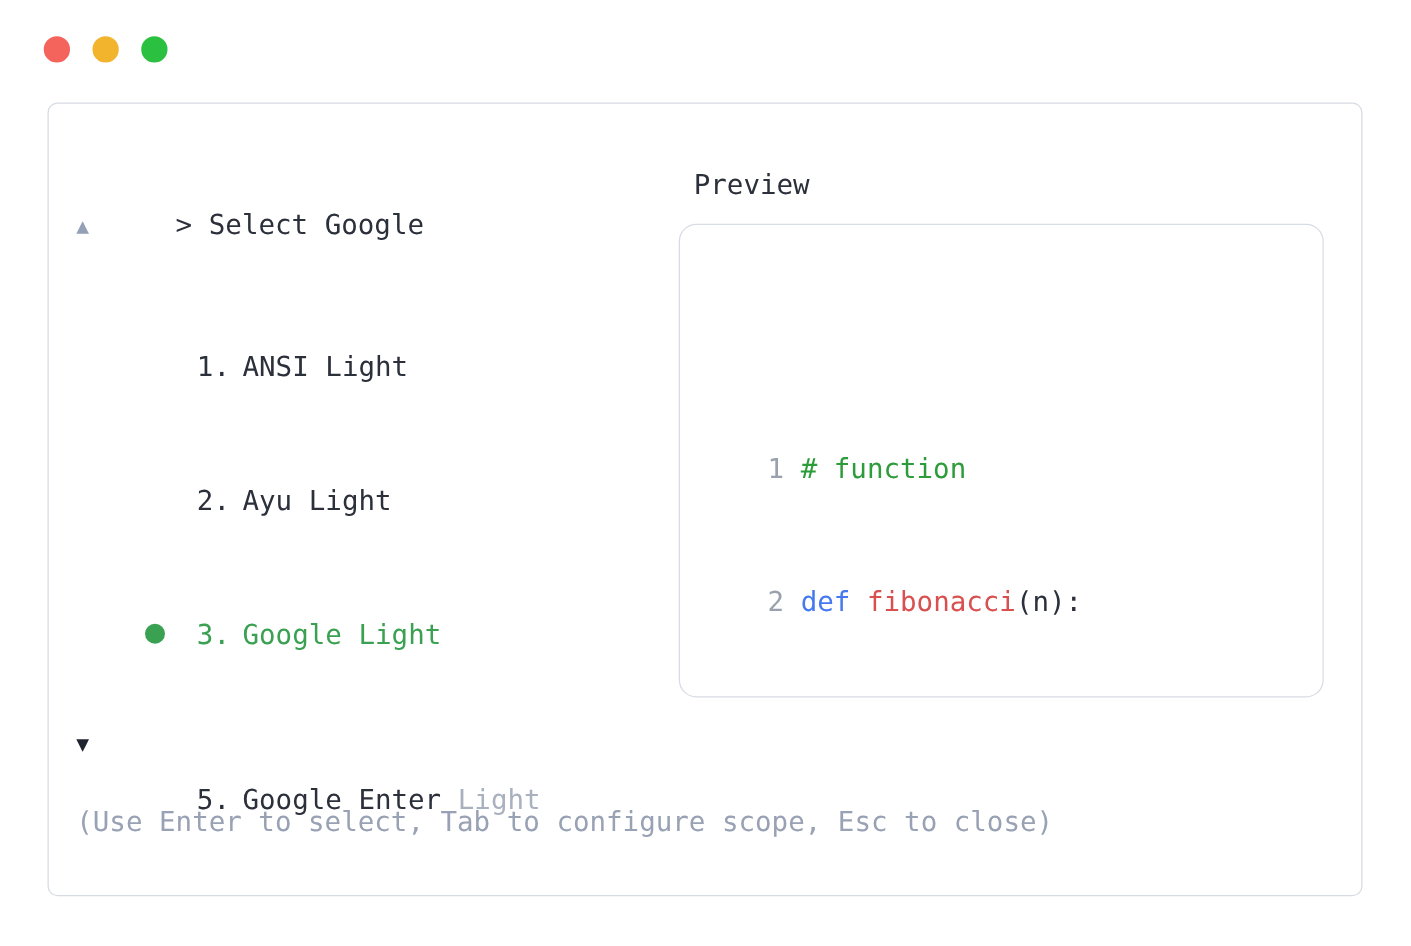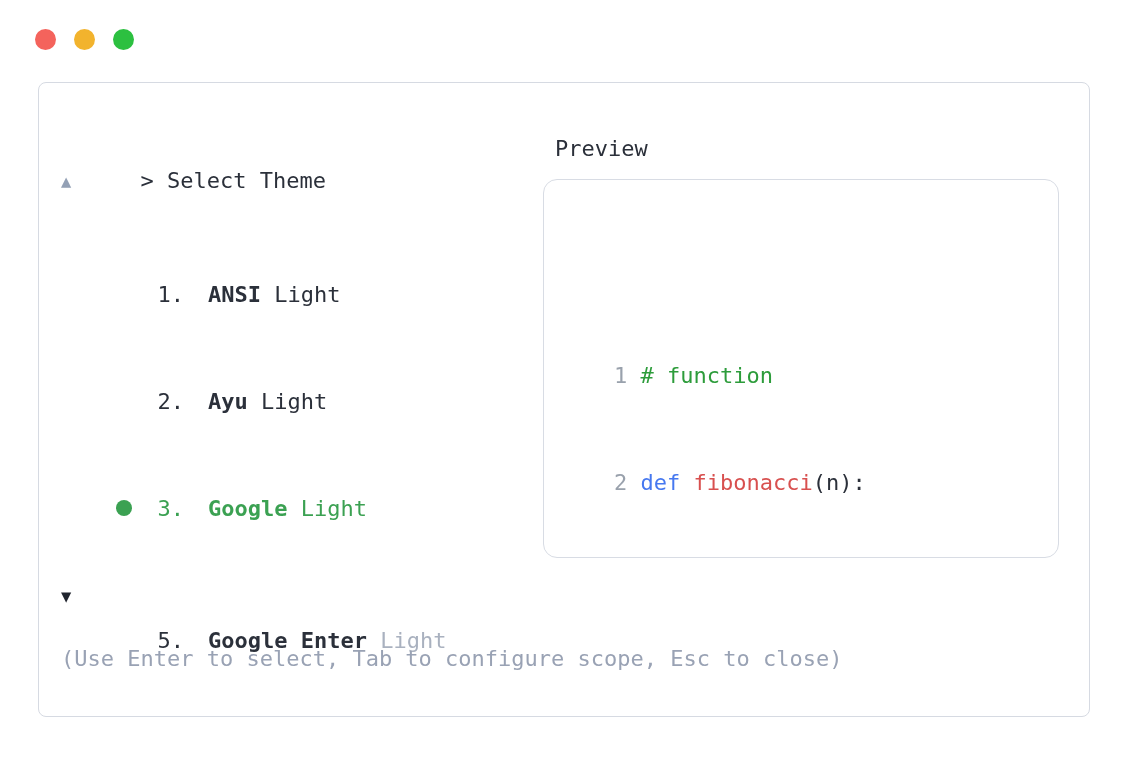--- a/index.html
+++ b/index.html
@@ -25,21 +25,21 @@
              font-size:17px;color:var(--scroll-up-gray);cursor:pointer;}
   .scroll-down{position:absolute;left:22px;top:497px;height:32px;line-height:32px;
                font-size:17px;color:var(--scroll-down-dark);cursor:pointer;}
   .theme-list{position:absolute;left:0;top:114px;width:500px;}
   .theme-item{height:32px;line-height:32px;padding-left:22px;cursor:pointer;}
   .dot-slot{display:inline-block;width:30px;}
   .dot{display:none;}
   .theme-item.selected .dot{display:inline-block;width:16px;height:16px;border-radius:50%;
        background:var(--accent-green);vertical-align:middle;margin-left:2px;margin-bottom:4px;}
   .num{display:inline-block;width:40px;text-align:right;}
-  .nm{margin-left:24px;font-weight:bold;}
+  .nm{margin-left:10px;}
   .variant:not(:empty){margin-left:13.3px;}
   .variant.dim{color:var(--dim-gray);}
   .theme-item.selected .num,.theme-item.selected .nm,.theme-item.selected .variant{color:var(--accent-green);}
   .preview-label{position:absolute;left:500px;top:50px;height:32px;line-height:32px;margin-left:16px;}
   .preview-box{position:absolute;left:504px;top:96px;width:516px;height:379px;box-sizing:border-box;
                border:1.5px solid var(--preview-border);border-radius:14px;background:#fff;
                padding:48px 0 0 17px;overflow:hidden;}
   .code-line{height:32px;line-height:32px;}
   .ln{color:var(--line-number-gray);}
   .code-tokens{margin-left:13.3px;}
@@ -54,21 +54,21 @@
 
 <div class="stage">
   <div class="traffic-lights">
     <span class="light" style="background: rgb(244, 99, 92);"></span>
     <span class="light" style="background: rgb(242, 179, 45);"></span>
     <span class="light" style="background: rgb(44, 192, 64);"></span>
   </div>
 
   <div class="panel">
     <div class="prompt-line">
-      <span>&gt;</span><span class="prompt-title">Select Theme</span>
+      <span>&gt;</span><span class="prompt-title">Select Google</span>
     </div>
 
     <div class="scroll-up">▲</div>
 
     <div class="theme-list" id="theme-list">
   <div class="theme-item">
     <span class="dot-slot"></span><span class="num">1.</span><span class="nm">ANSI</span><span class="variant">Light</span>
   </div>
 
   <div class="theme-item">

